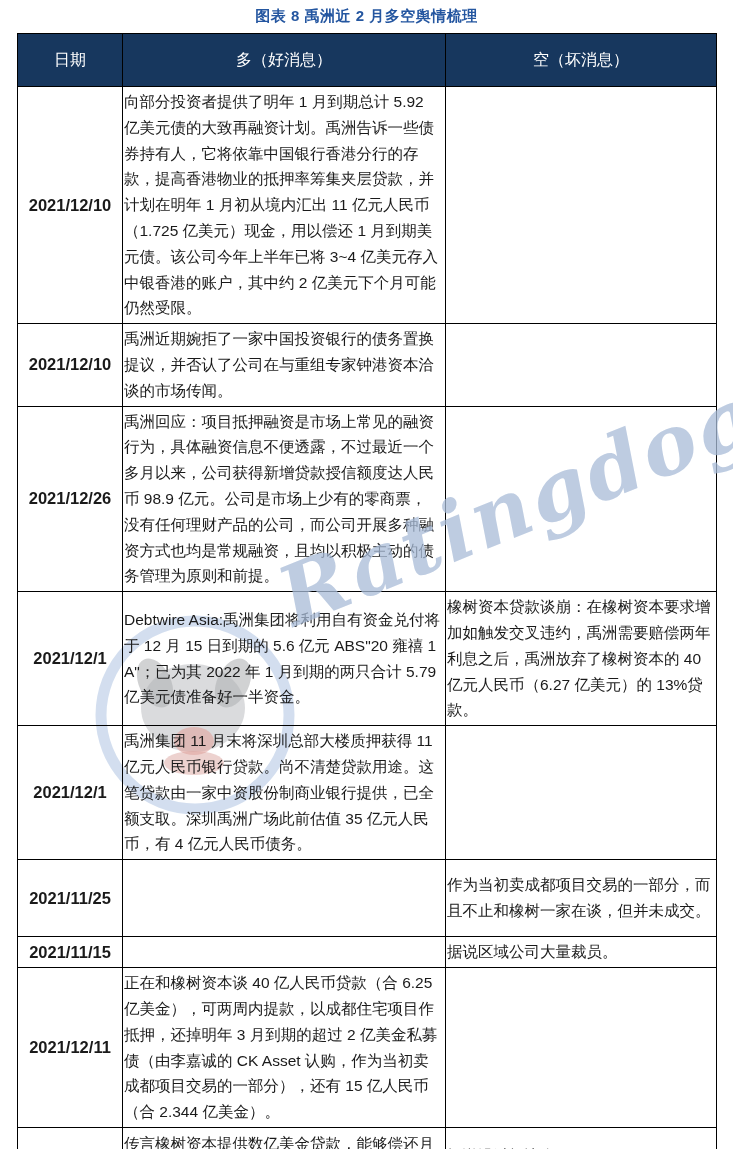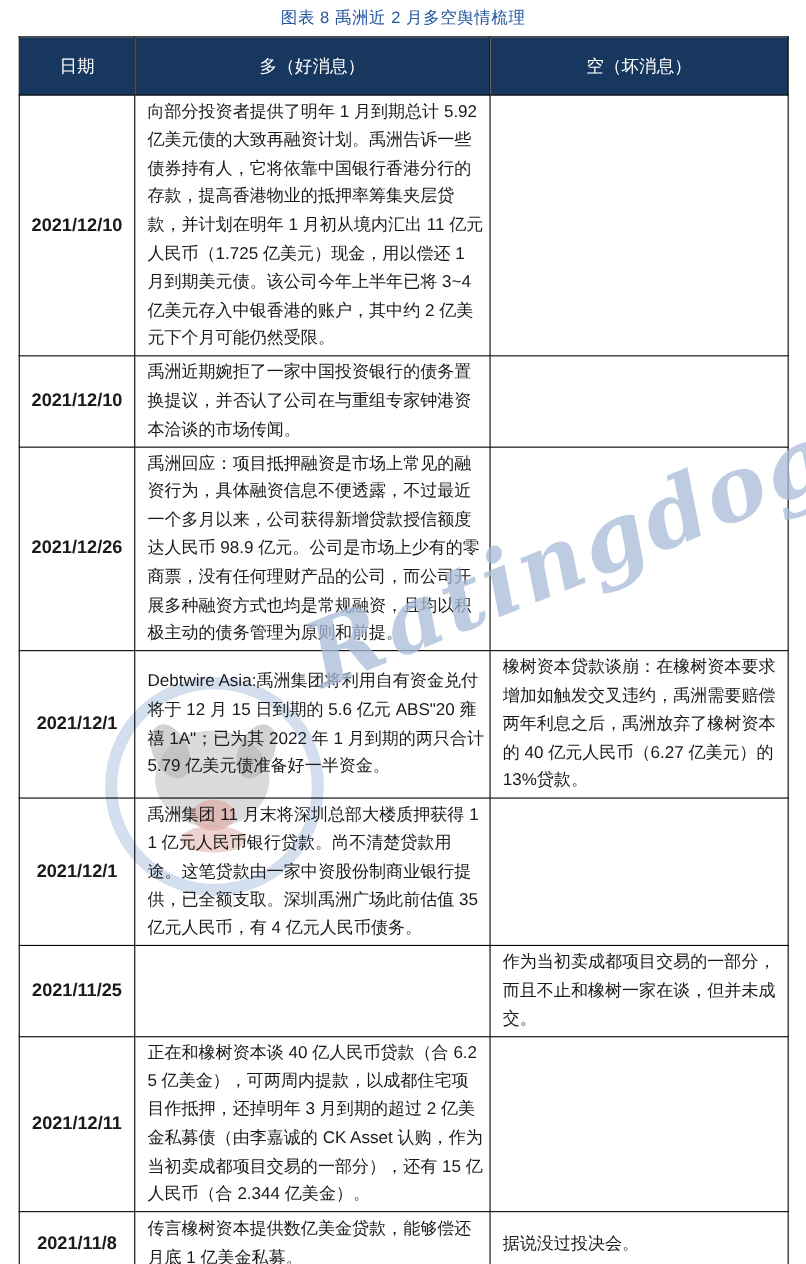--- a/index.html
+++ b/index.html
@@ -2,21 +2,21 @@
 <html><head>
 <meta charset="utf-8">
 <style>
   html,body{margin:0;padding:0;}
   body{
     width:733px;height:1149px;position:relative;background:#ffffff;
     font-family:"Liberation Sans","DejaVu Sans",sans-serif;
     -webkit-font-smoothing:antialiased;overflow:hidden;
   }
   .page-title{
-    margin-top:7px;text-align:center;font-size:15px;font-weight:normal;
+    margin-top:7px;text-align:center;font-size:15px;font-weight:bold;
     color:#2456A0;letter-spacing:0.5px;
   }
   table.senti{
     border-collapse:collapse;table-layout:fixed;
     margin:7px 0 0 17px;width:699px;
     border:1.5px solid #000000;
     position:relative;z-index:2;
   }
   table.senti td,table.senti th{
     border:1px solid #000000;vertical-align:middle;
@@ -27,21 +27,21 @@
     text-align:center;height:50px;
   }
   col.c-date{width:105px;}
   col.c-bull{width:323px;}
   col.c-bear{width:271px;}
   td.date-cell{
     text-align:center;font-size:16.5px;color:#1a1a1a;font-weight:bold;
   }
   td.text-cell{
     font-size:15.5px;line-height:25.8px;color:#1a1a1a;
-    padding:2px 4px 2px 11px;text-align:left;
+    padding:2px 4px 2px 1px;text-align:left;
     word-break:break-all;
   }
   
   .wm-text{
     position:absolute;left:283px;top:548px;height:104px;width:430px;
     font-family:"DejaVu Serif","Liberation Serif",serif;
     font-style:italic;font-weight:700;font-size:82px;line-height:104px;
     letter-spacing:3px;color:#A9BCD8;opacity:0.75;
     transform:rotate(-22deg);transform-origin:0 50%;
     z-index:3;pointer-events:none;white-space:nowrap;
@@ -104,20 +104,25 @@
     <tr style="height:126px">
       <td class="date-cell">2021/12/1</td>
       <td class="text-cell">禹洲集团 11 月末将深圳总部大楼质押获得 11 亿元人民币银行贷款。尚不清楚贷款用途。这笔贷款由一家中资股份制商业银行提供，已全额支取。深圳禹洲广场此前估值 35 亿元人民币，有 4 亿元人民币债务。</td>
       <td class="text-cell"></td>
     </tr>
     <tr style="height:77px">
       <td class="date-cell">2021/11/25</td>
       <td class="text-cell"></td>
       <td class="text-cell">作为当初卖成都项目交易的一部分，而且不止和橡树一家在谈，但并未成交。</td>
     </tr>
+    <tr style="height:31px">
+      <td class="date-cell">2021/11/15</td>
+      <td class="text-cell"></td>
+      <td class="text-cell">据说区域公司大量裁员。</td>
+    </tr>
     <tr style="height:151px">
       <td class="date-cell">2021/12/11</td>
       <td class="text-cell">正在和橡树资本谈 40 亿人民币贷款（合 6.25 亿美金），可两周内提款，以成都住宅项目作抵押，还掉明年 3 月到期的超过 2 亿美金私募债（由李嘉诚的 CK Asset 认购，作为当初卖成都项目交易的一部分），还有 15 亿人民币（合 2.344 亿美金）。</td>
       <td class="text-cell"></td>
     </tr>
     <tr style="height:58px">
       <td class="date-cell">2021/11/8</td>
       <td class="text-cell">传言橡树资本提供数亿美金贷款，能够偿还月底 1 亿美金私募。</td>
       <td class="text-cell">据说没过投决会。</td>
     </tr>

